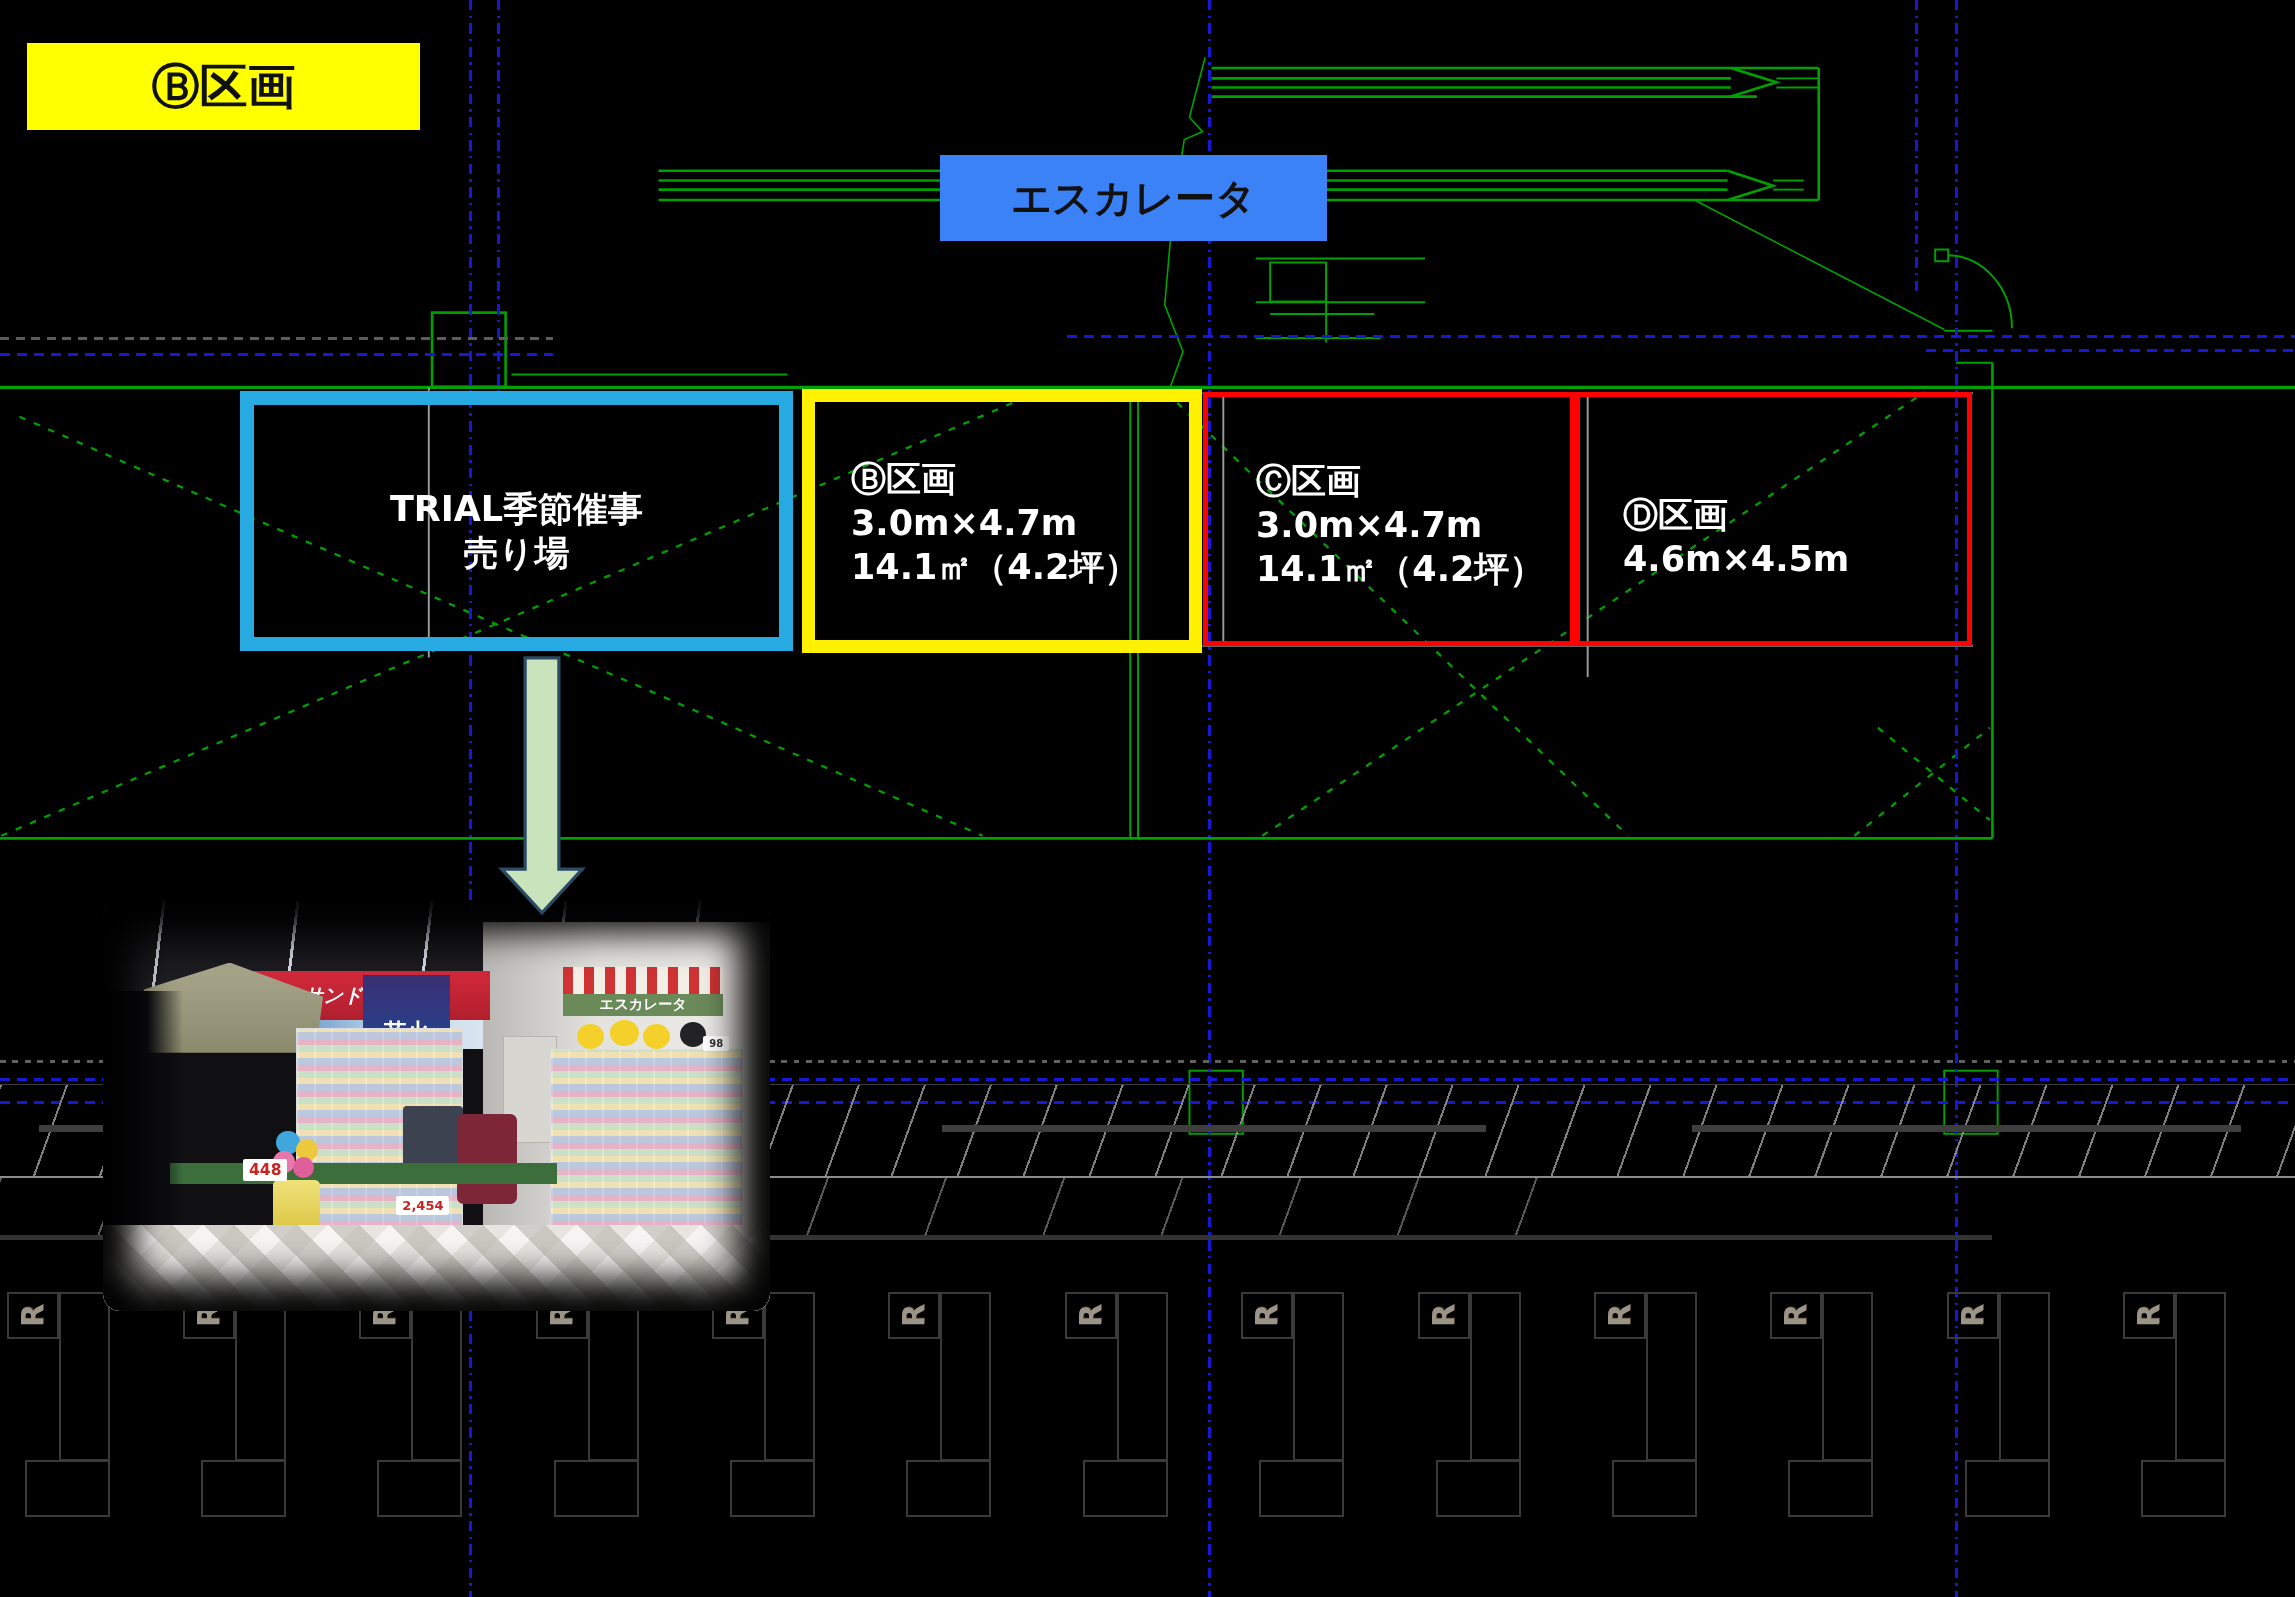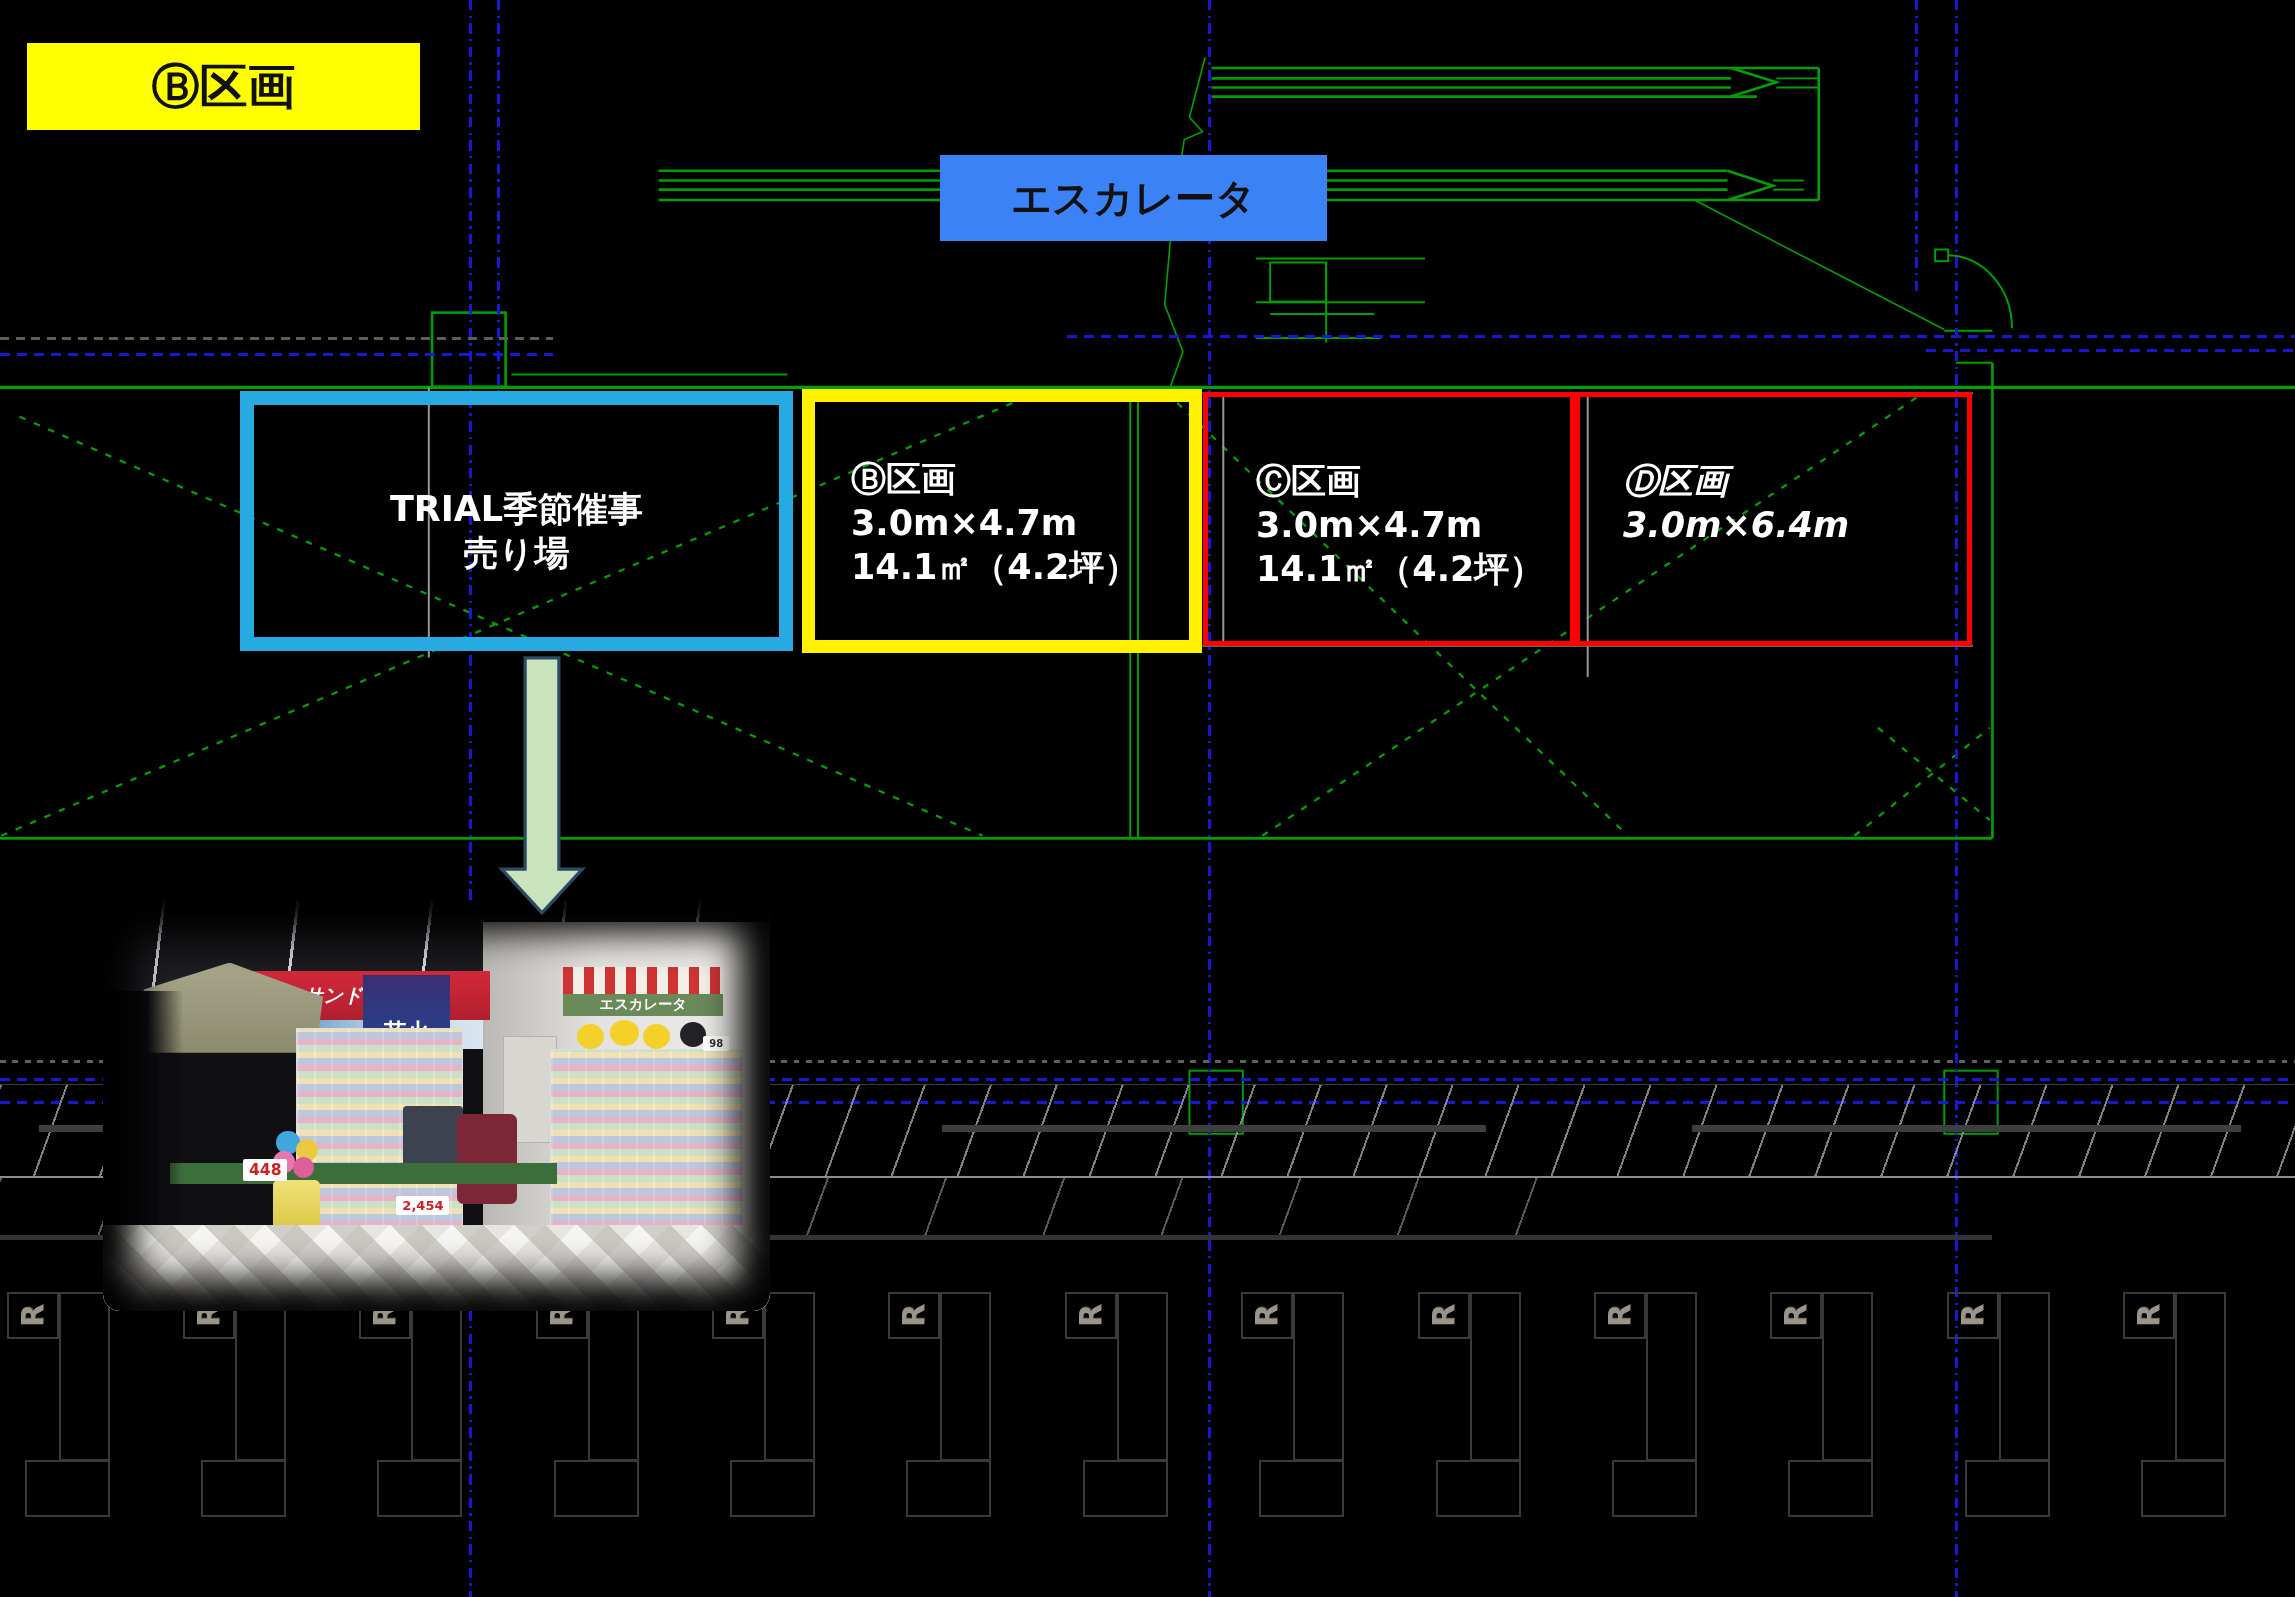--- a/index.html
+++ b/index.html
@@ -39,21 +39,21 @@
   .reg-stem{position:absolute;left:52px;top:0;width:51px;height:169px;border:2px solid #3a3a3a;}
   .reg-square{position:absolute;left:18px;top:168px;width:85px;height:57px;border:2px solid #3a3a3a;}
 
   
   .sec{position:absolute;z-index:5;background:transparent;color:#fff;font-weight:bold;}
   .sec .ln{font-size:35px;line-height:44px;white-space:nowrap;}
   #sec-trial{left:240px;top:391px;width:553px;height:260px;border:14.3px solid #27A9E1;
     display:flex;flex-direction:column;align-items:center;justify-content:center;padding-top:19.5px;}
   #sec-b{left:802px;top:389px;width:400px;height:264px;border:13px solid #FFF100;padding:55px 0 0 36px;}
   #sec-c{left:1203px;top:392px;width:372px;height:254px;border:5.9px solid #FE0000;padding:62px 0 0 48px;}
-  #sec-d{left:1575px;top:392px;width:397px;height:254px;border:5.9px solid #FE0000;padding:62px 0 0 43px;font-style:italic;}
+  #sec-d{left:1575px;top:392px;width:397px;height:254px;border:5.9px solid #FE0000;padding:96px 0 0 43px;}
 
   
   .plate{position:absolute;z-index:6;display:flex;align-items:center;justify-content:center;
     font-weight:bold;color:#111;}
   #tag-b{left:27px;top:43px;width:393px;height:87px;background:#FFFF00;font-size:48px;}
   #lbl-esc{left:940px;top:155px;width:387px;height:86px;background:#3b82f6;font-size:40px;}
   #lbl-reg{left:943px;top:1217px;width:392px;height:81px;background:#F1F1F1;font-size:40px;}
 
   
   #arrow{position:absolute;left:495px;top:656px;z-index:4;}
@@ -335,20 +335,20 @@
     <div class="ln">3.0m×4.7m</div>
     <div class="ln">14.1㎡（4.2坪）</div>
   </div>
   <div id="sec-c" class="sec">
     <div class="ln">Ⓒ区画</div>
     <div class="ln">3.0m×4.7m</div>
     <div class="ln">14.1㎡（4.2坪）</div>
   </div>
   <div id="sec-d" class="sec">
     <div class="ln">Ⓓ区画</div>
-    <div class="ln">3.0m×6.4m</div>
+    <div class="ln">4.6m×4.5m</div>
   </div>
 
   <div id="tag-b" class="plate">Ⓑ区画</div>
   <div id="lbl-esc" class="plate">エスカレータ</div>
 
 </div>
 
 
 </body></html>

